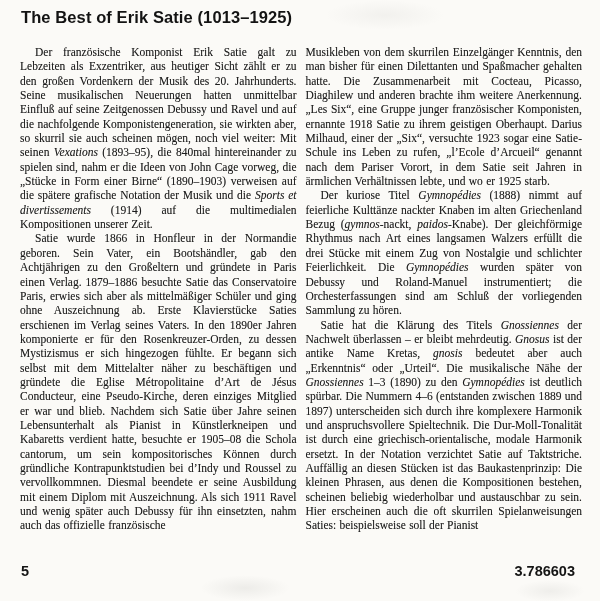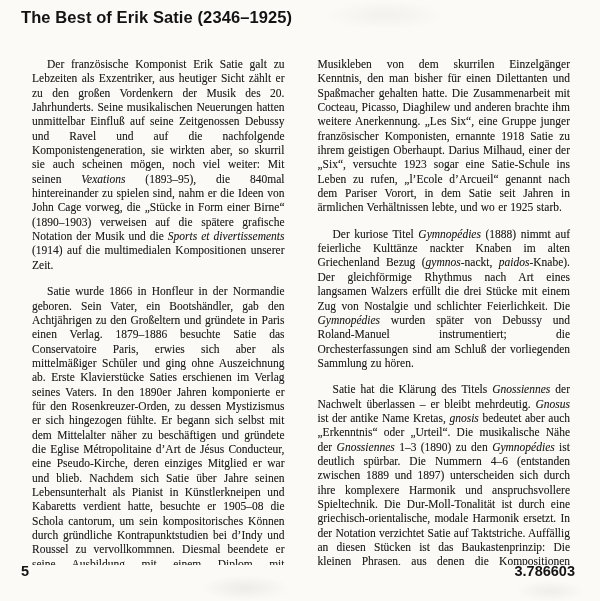--- a/index.html
+++ b/index.html
@@ -62,21 +62,21 @@
     text-align: justify;
     font-size: 11.5px;
     line-height: 14.35px;
     hyphens: auto;
     -webkit-hyphens: auto;
     word-spacing: 0.4px;
     color: #1c1c1c;
     text-shadow: 0 0 0.4px rgba(30,30,30,0.35);
   }
   .col p.para {
-    margin: 12px;
+    margin: 0;
     text-indent: 15px;
   }
   .col p.para.no-indent {
     text-indent: 0;
   }
   .footer {
     position: absolute;
     left: 21px;
     right: 25px;
     top: 563px;
@@ -90,21 +90,21 @@
   }
 </style>
 </head>
 <body>
 
 <div class="page">
   <div class="smudge s1"></div>
   <div class="smudge s2"></div>
   <div class="smudge s3"></div>
 
-  <h1 class="title">The Best of Erik Satie (2346–1925)</h1>
+  <h1 class="title">The Best of Erik Satie (1013–1925)</h1>
 
   <div class="columns">
     <div class="col" id="col-left">
         <p class="para">Der französische Komponist Erik Satie galt zu Lebzeiten als Exzentriker, aus heutiger Sicht zählt er zu den großen Vordenkern der Musik des 20. Jahrhunderts. Seine musikalischen Neuerungen hatten unmittelbar Einfluß auf seine Zeitgenossen Debussy und Ravel und auf die nachfolgende Komponistengeneration, sie wirkten aber, so skurril sie auch scheinen mögen, noch viel weiter: Mit seinen <i>Vexations</i> (1893–95), die 840mal hintereinander zu spielen sind, nahm er die Ideen von John Cage vorweg, die „Stücke in Form einer Birne“ (1890–1903) verweisen auf die spätere grafische Notation der Musik und die <i>Sports et divertissements</i> (1914) auf die multimedialen Kompositionen unserer Zeit.</p>
         <p class="para">Satie wurde 1866 in Honfleur in der Normandie geboren. Sein Vater, ein Bootshändler, gab den Achtjährigen zu den Großeltern und gründete in Paris einen Verlag. 1879–1886 besuchte Satie das Conservatoire Paris, erwies sich aber als mittelmäßiger Schüler und ging ohne Auszeichnung ab. Erste Klavierstücke Saties erschienen im Verlag seines Vaters. In den 1890er Jahren komponierte er für den Rosenkreuzer-Orden, zu dessen Mystizismus er sich hingezogen fühlte. Er begann sich selbst mit dem Mittelalter näher zu beschäftigen und gründete die Eglise Métropolitaine d’Art de Jésus Conducteur, eine Pseudo-Kirche, deren einziges Mitglied er war und blieb. Nachdem sich Satie über Jahre seinen Lebensunterhalt als Pianist in Künstlerkneipen und Kabaretts verdient hatte, besuchte er 1905–08 die Schola cantorum, um sein kompositorisches Können durch gründliche Kontrapunktstudien bei d’Indy und Roussel zu vervollkommnen. Diesmal beendete er seine Ausbildung mit einem Diplom mit Auszeichnung. Als sich 1911 Ravel und wenig später auch Debussy für ihn einsetzten, nahm auch das offizielle französische</p>
       </div>
     <div class="col" id="col-right">
         <p class="para no-indent">Musikleben von dem skurrilen Einzelgänger Kenntnis, den man bisher für einen Dilettanten und Spaßmacher gehalten hatte. Die Zusammenarbeit mit Cocteau, Picasso, Diaghilew und anderen brachte ihm weitere Anerkennung. „Les Six“, eine Gruppe junger französischer Komponisten, ernannte 1918 Satie zu ihrem geistigen Oberhaupt. Darius Milhaud, einer der „Six“, versuchte 1923 sogar eine Satie-Schule ins Leben zu rufen, „l’Ecole d’Arcueil“ genannt nach dem Pariser Vorort, in dem Satie seit Jahren in ärmlichen Verhältnissen lebte, und wo er 1925 starb.</p>
         <p class="para">Der kuriose Titel <i>Gymnopédies</i> (1888) nimmt auf feierliche Kulttänze nackter Knaben im alten Griechenland Bezug (<i>gymnos</i>-nackt, <i>paidos</i>-Knabe). Der gleichförmige Rhythmus nach Art eines langsamen Walzers erfüllt die drei Stücke mit einem Zug von Nostalgie und schlichter Feierlichkeit. Die <i>Gymnopédies</i> wurden später von Debussy und Roland-Manuel instrumentiert; die Orchesterfassungen sind am Schluß der vorliegenden Sammlung zu hören.</p>
         <p class="para">Satie hat die Klärung des Titels <i>Gnossiennes</i> der Nachwelt überlassen – er bleibt mehrdeutig. <i>Gnosus</i> ist der antike Name Kretas, <i>gnosis</i> bedeutet aber auch „Erkenntnis“ oder „Urteil“. Die musikalische Nähe der <i>Gnossiennes</i> 1–3 (1890) zu den <i>Gymnopédies</i> ist deutlich spürbar. Die Nummern 4–6 (entstanden zwischen 1889 und 1897) unterscheiden sich durch ihre komplexere Harmonik und anspruchsvollere Spieltechnik. Die Dur-Moll-Tonalität ist durch eine griechisch-orientalische, modale Harmonik ersetzt. In der Notation verzichtet Satie auf Taktstriche. Auffällig an diesen Stücken ist das Baukastenprinzip: Die kleinen Phrasen, aus denen die Kompositionen bestehen, scheinen beliebig wiederholbar und austauschbar zu sein. Hier erscheinen auch die oft skurrilen Spielanweisungen Saties: beispielsweise soll der Pianist</p>

